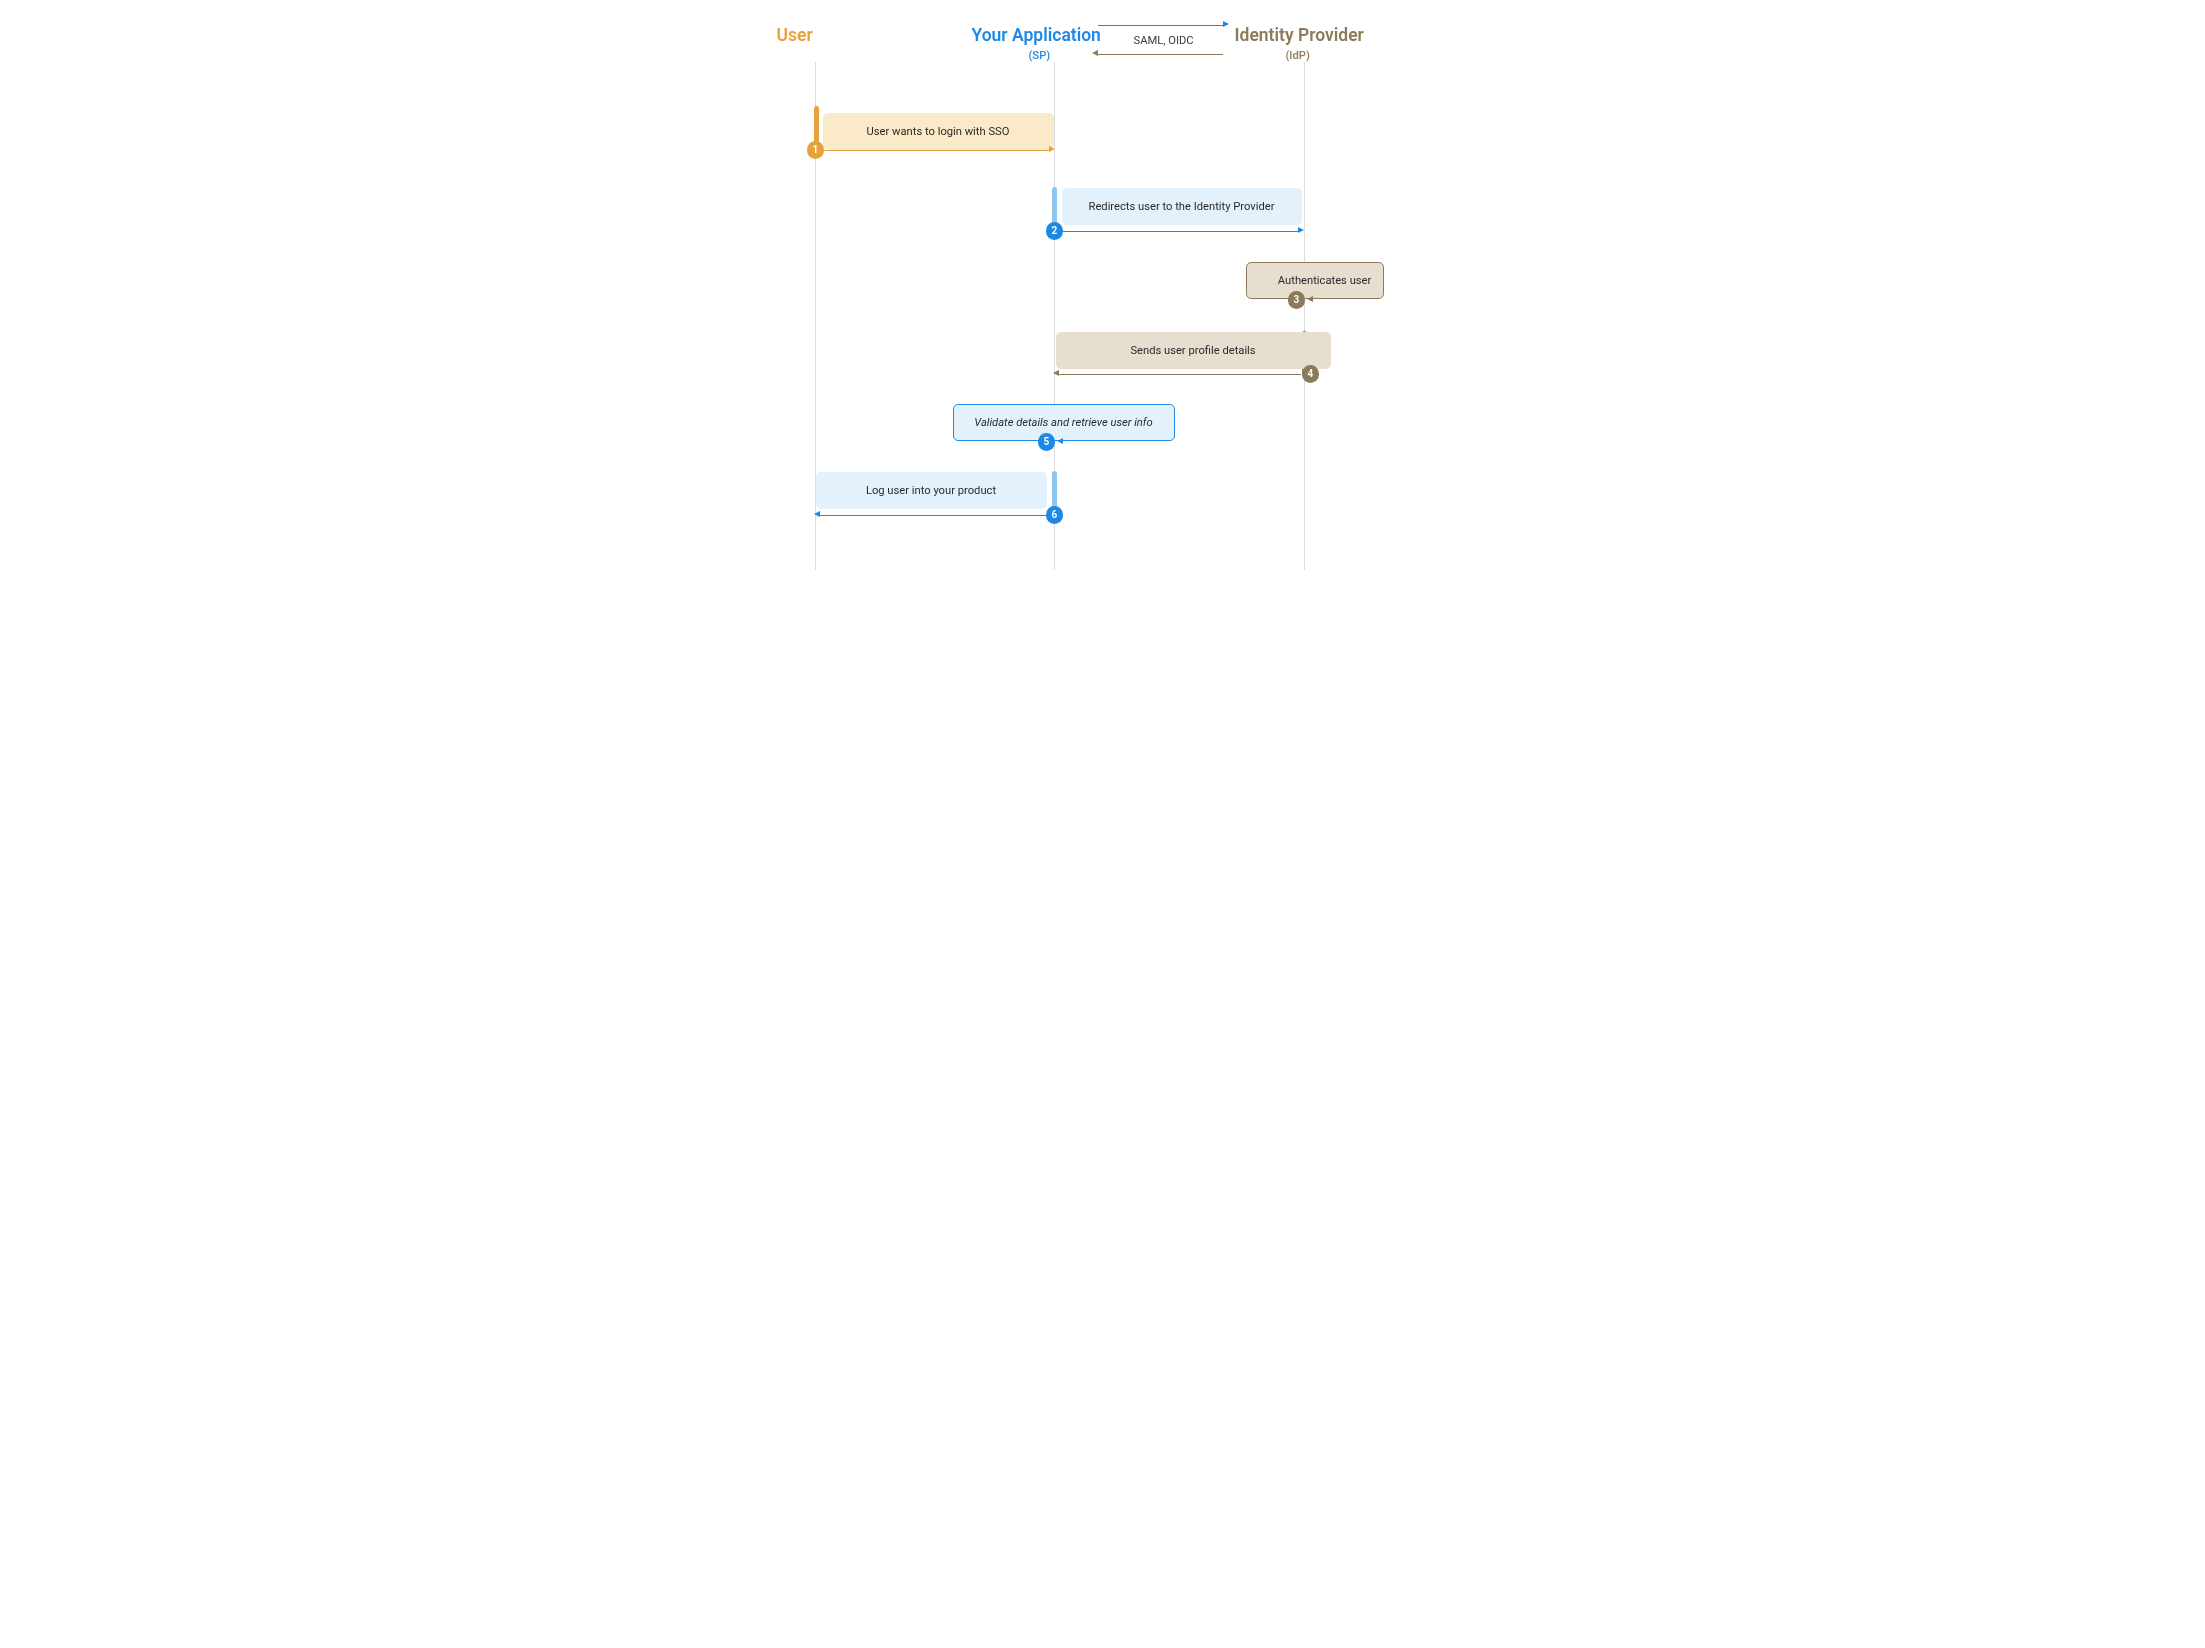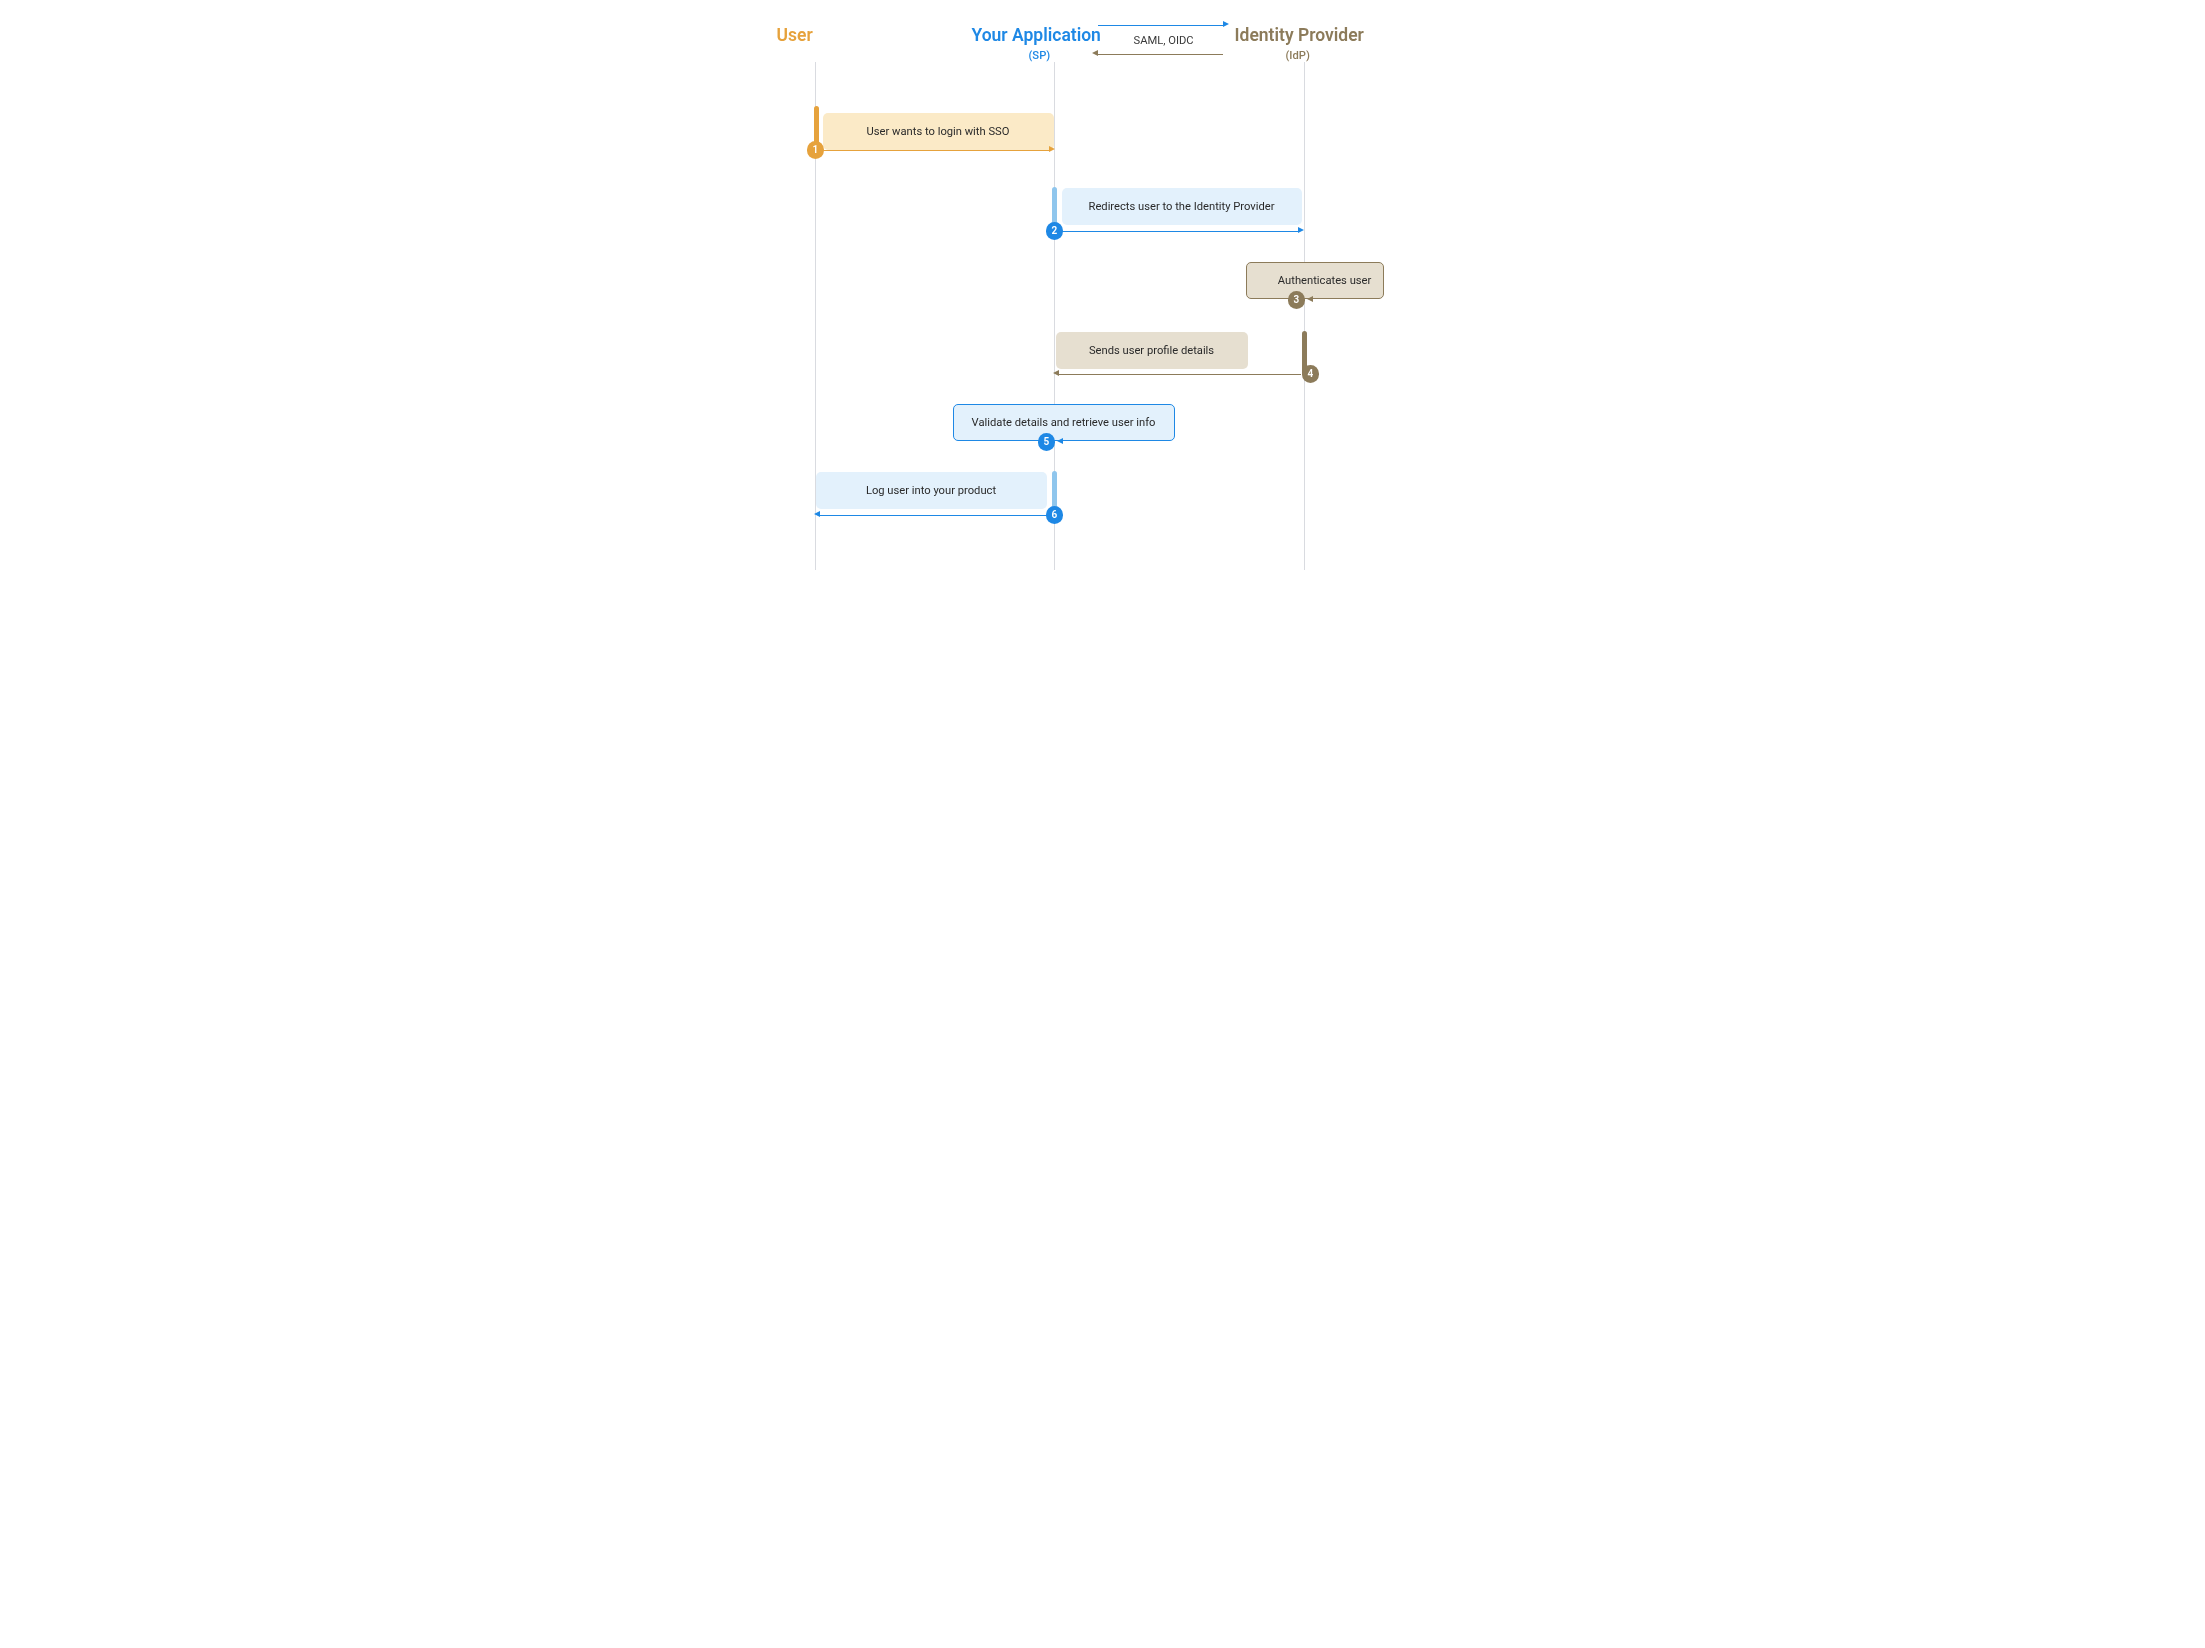--- a/index.html
+++ b/index.html
@@ -14,21 +14,21 @@
   .arrow-head-r{position:absolute;width:0;height:0;border-top:3.7px solid transparent;border-bottom:3.7px solid transparent;}
   .arrow-head-l{position:absolute;width:0;height:0;border-top:3.7px solid transparent;border-bottom:3.7px solid transparent;}
   .proto-label{position:absolute;font-size:11.2px;color:#3a3a3a;}
   
   .c-user{color:#E6A23C;}
   .c-app{color:#1E88E5;margin-left:36px;}
   .c-idp{color:#8C7B5A;}
   .bg-user-light{background:#FBEAC7;}
   .bg-app-light{background:#E3F1FC;}
   .bg-idp-light{background:#E6DFD0;}
-  .bd-app{border:1.2px solid #1E88E5;}
+  .bd-app{border:1.2px solid #1E88E5;font-style:italic;}
   .bd-idp{border:1.2px solid #8C7B5A;}
   .fill-user{background:#E6A23C;}
   .fill-app{background:#1E88E5;}
   .fill-app-light{background:#8FC6ED;}
   .fill-idp{background:#8C7B5A;}
   .line-user{background:#E6A23C;}
   .line-app{background:#1E88E5;}
   .line-idp{background:#8C7B5A;}
 </style>
 </head>
@@ -68,21 +68,21 @@
   <div class="arrow-head-r" style="left:593px;top:227px;border-left:6.2px solid #1E88E5;"></div>
   <div class="num-circle fill-app" style="left:341px;top:222px;">2</div>
 
   <div class="step-box bg-idp-light bd-idp" style="left:541px;top:262px;width:138px;height:37px;justify-content:flex-end;">
     <span>Authenticates user</span>
   </div>
   <div class="arrow-head-l" style="left:602px;top:296px;border-right:6.2px solid #8C7B5A;"></div>
   <div class="num-circle fill-idp" style="left:583px;top:291px;">3</div>
 
   <div class="activation fill-idp" style="left:597px;top:331px;height:44px;"></div>
-  <div class="step-box bg-idp-light" style="left:351px;top:332px;width:192px;height:37px;">
+  <div class="step-box bg-idp-light" style="left:351px;top:332px;width:275px;height:37px;">
     <span>Sends user profile details</span>
   </div>
   <div class="arrow-line line-idp" style="left:354px;top:374px;width:242px;"></div>
   <div class="arrow-head-l" style="left:348px;top:370px;border-right:6.2px solid #8C7B5A;"></div>
   <div class="num-circle fill-idp" style="left:597px;top:365px;">4</div>
 
   <div class="step-box bg-app-light bd-app" style="left:248px;top:404px;width:222px;height:37px;">
     <span>Validate details and retrieve user info</span>
   </div>
   <div class="arrow-head-l" style="left:352px;top:438px;border-right:6.2px solid #1E88E5;"></div>

